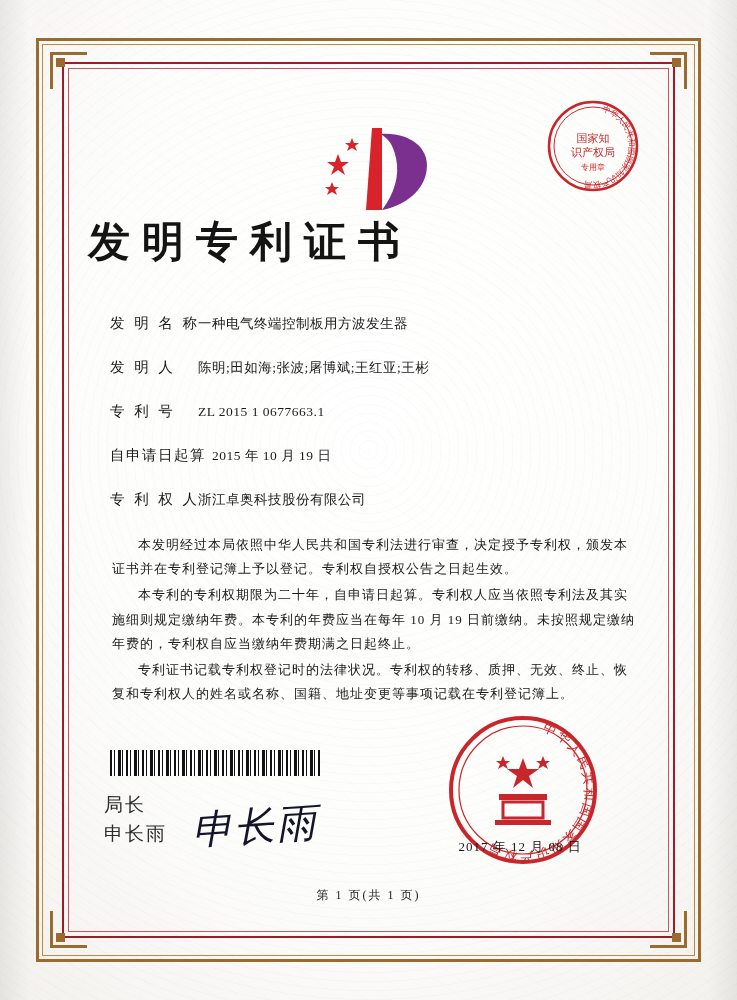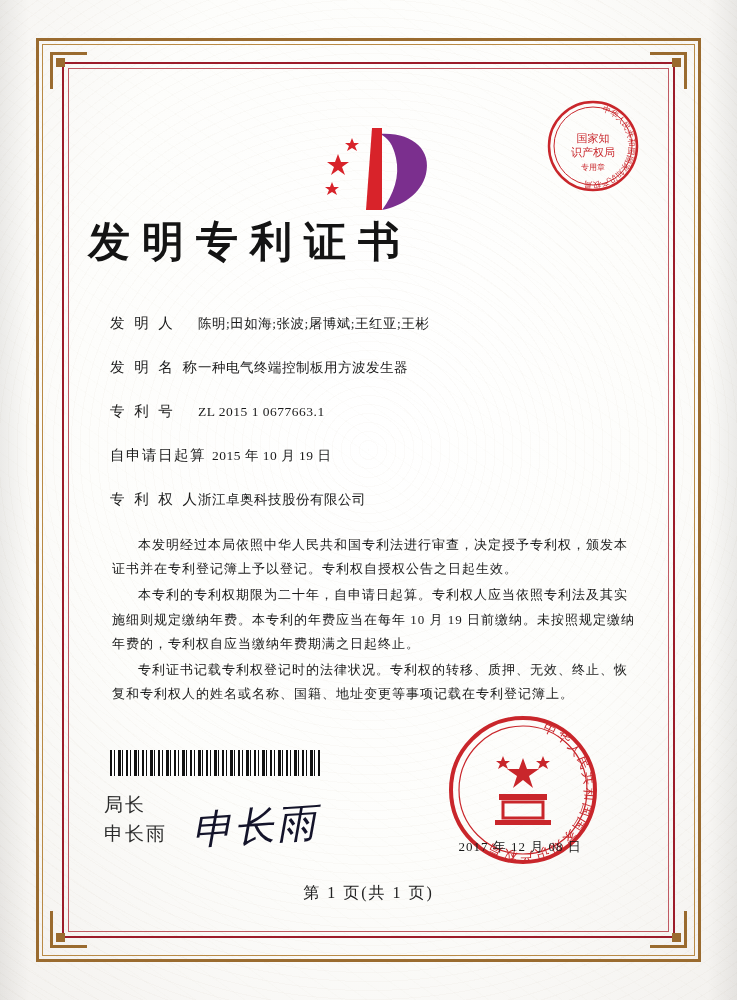--- a/index.html
+++ b/index.html
@@ -212,21 +212,21 @@
     font-size: 13px;
     letter-spacing: 1px;
     color: #1a1a1a;
   }
 
   .page-footer {
     position: absolute;
     bottom: 4px;
     left: 0; right: 0;
     text-align: center;
-    font-size: 16px;
+    font-size: 12px;
     letter-spacing: 2px;
     color: #222;
   }
 </style>
 </head>
 <body>
 
 <div id="page">
   <div id="texture"></div>
 
@@ -271,24 +271,24 @@
         <text x="48" y="44" text-anchor="middle" font-size="11" fill="#c9262b" font-family="'DejaVu Sans', sans-serif">国家知</text>
         <text x="48" y="58" text-anchor="middle" font-size="11" fill="#c9262b" font-family="'DejaVu Sans', sans-serif">识产权局</text>
         <text x="48" y="72" text-anchor="middle" font-size="8" fill="#c9262b" font-family="'DejaVu Sans', sans-serif">专用章</text>
       </svg>
     </div>
 
     <h1 id="title">发明专利证书</h1>
 
     <div class="fields">
       <div class="field-row">
+        <span class="f-label w-name">发 明 名 称</span><span class="f-value">一种电气终端控制板用方波发生器</span>
+      </div>
+      <div class="field-row">
         <span class="f-label w-inv">发 明 人</span><span class="f-value">陈明;田如海;张波;屠博斌;王红亚;王彬</span>
-      </div>
-      <div class="field-row">
-        <span class="f-label w-name">发 明 名 称</span><span class="f-value">一种电气终端控制板用方波发生器</span>
       </div>
       <div class="field-row">
         <span class="f-label w-pat">专 利 号</span><span class="f-value">ZL 2015 1 0677663.1</span>
       </div>
       <div class="field-row">
         <span class="f-label w-long">自申请日起算</span><span class="f-value">2015 年 10 月 19 日</span>
       </div>
       <div class="field-row">
         <span class="f-label w-pat">专 利 权 人</span><span class="f-value">浙江卓奥科技股份有限公司</span>
       </div>

